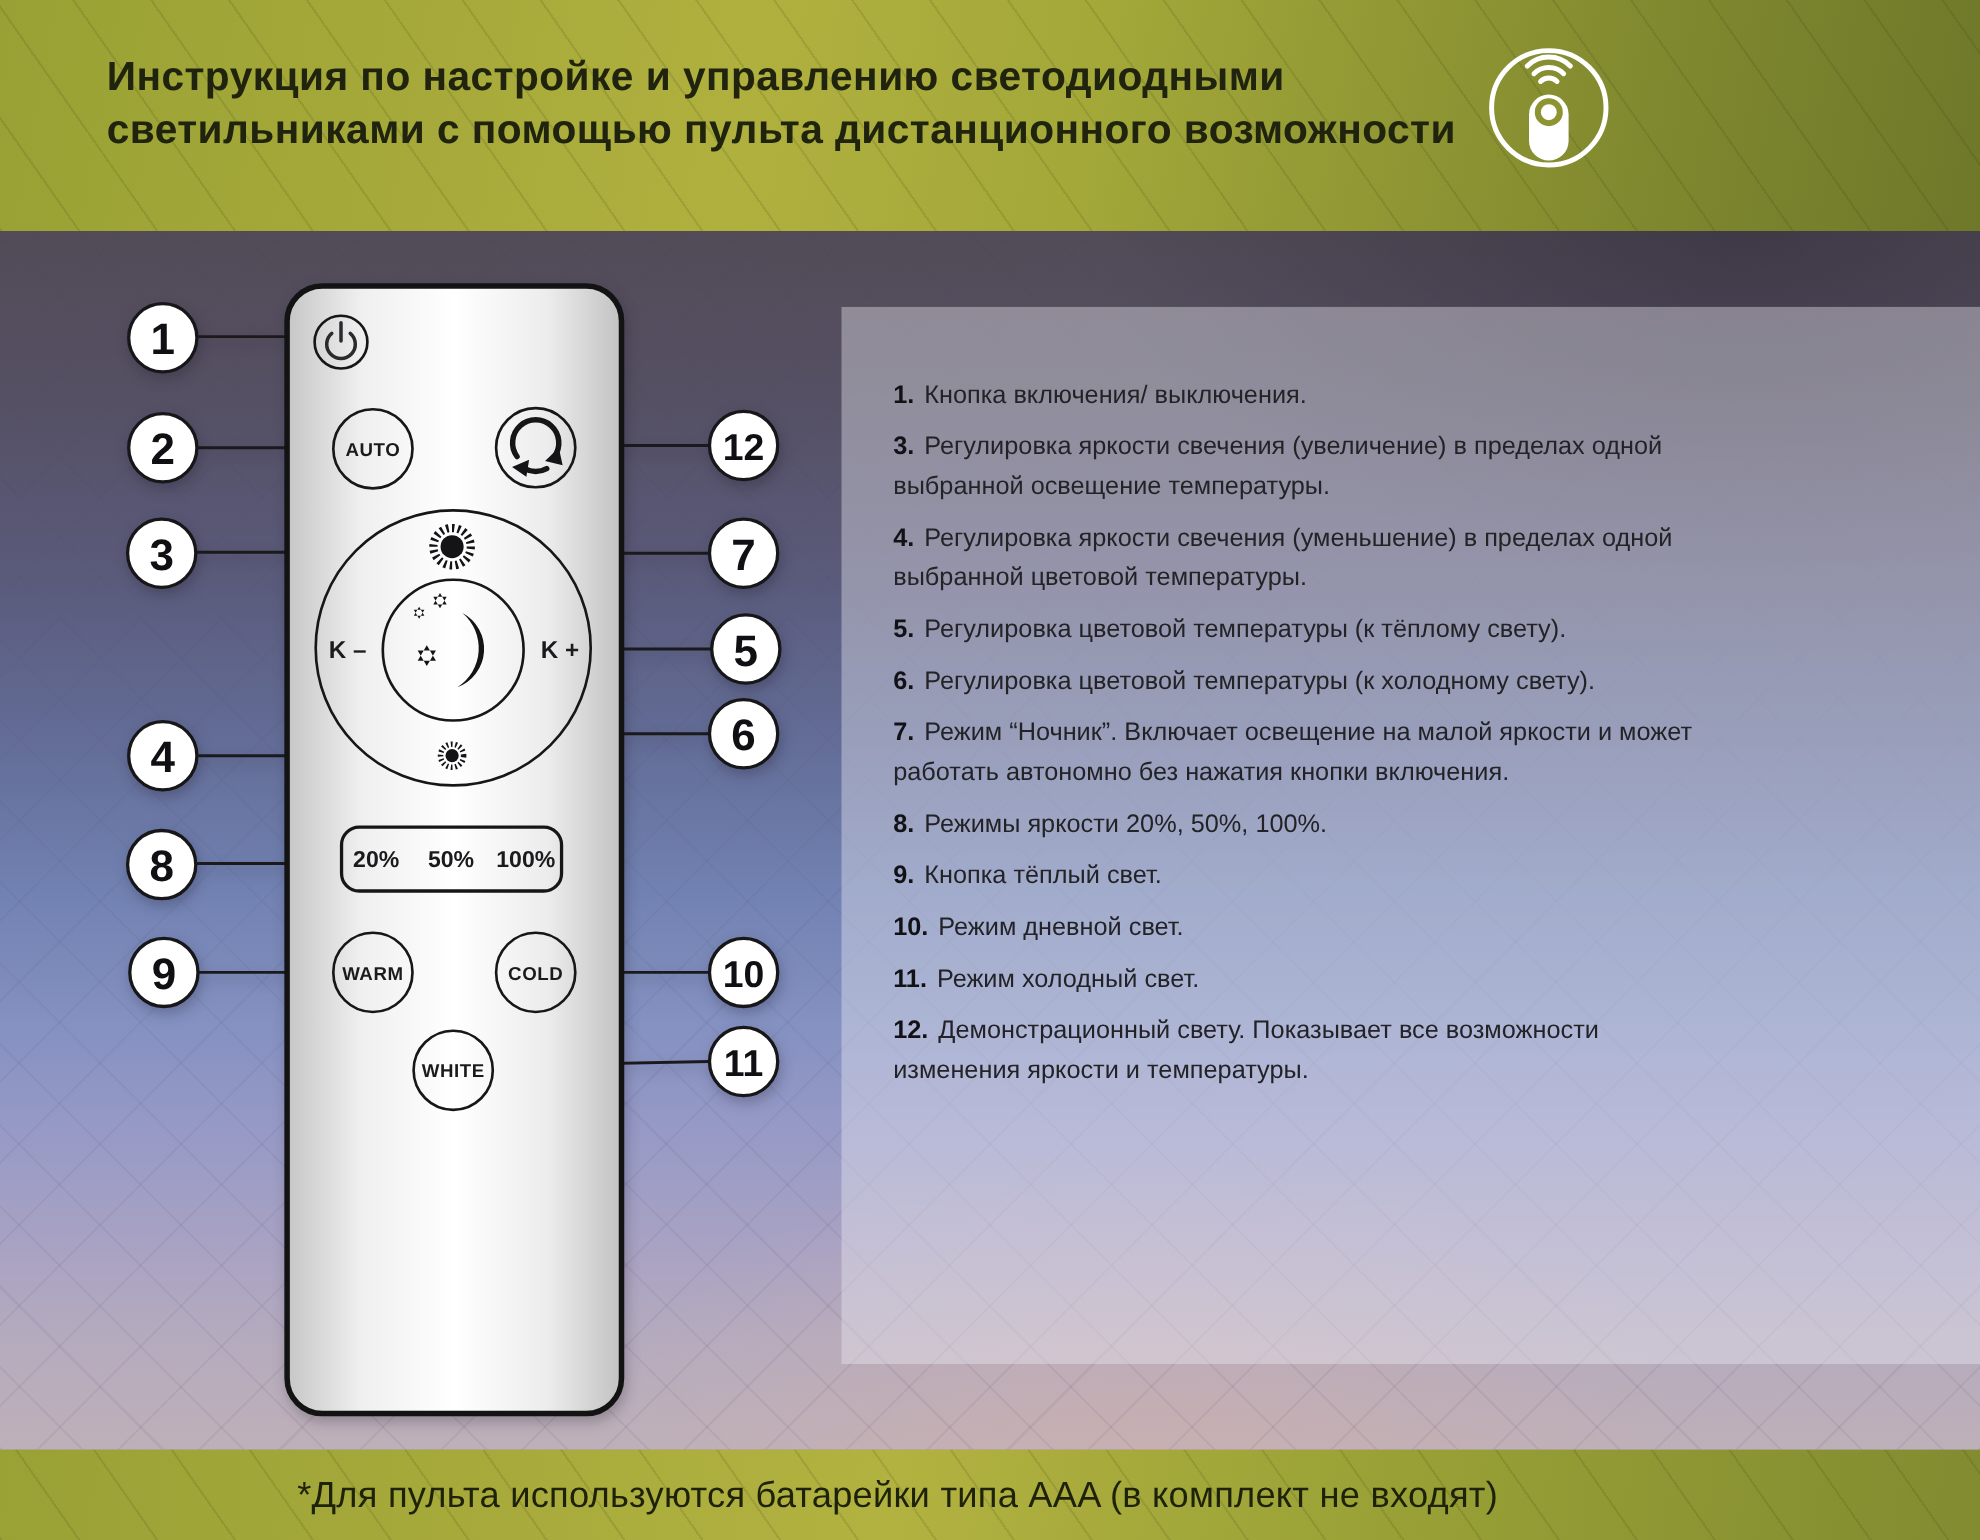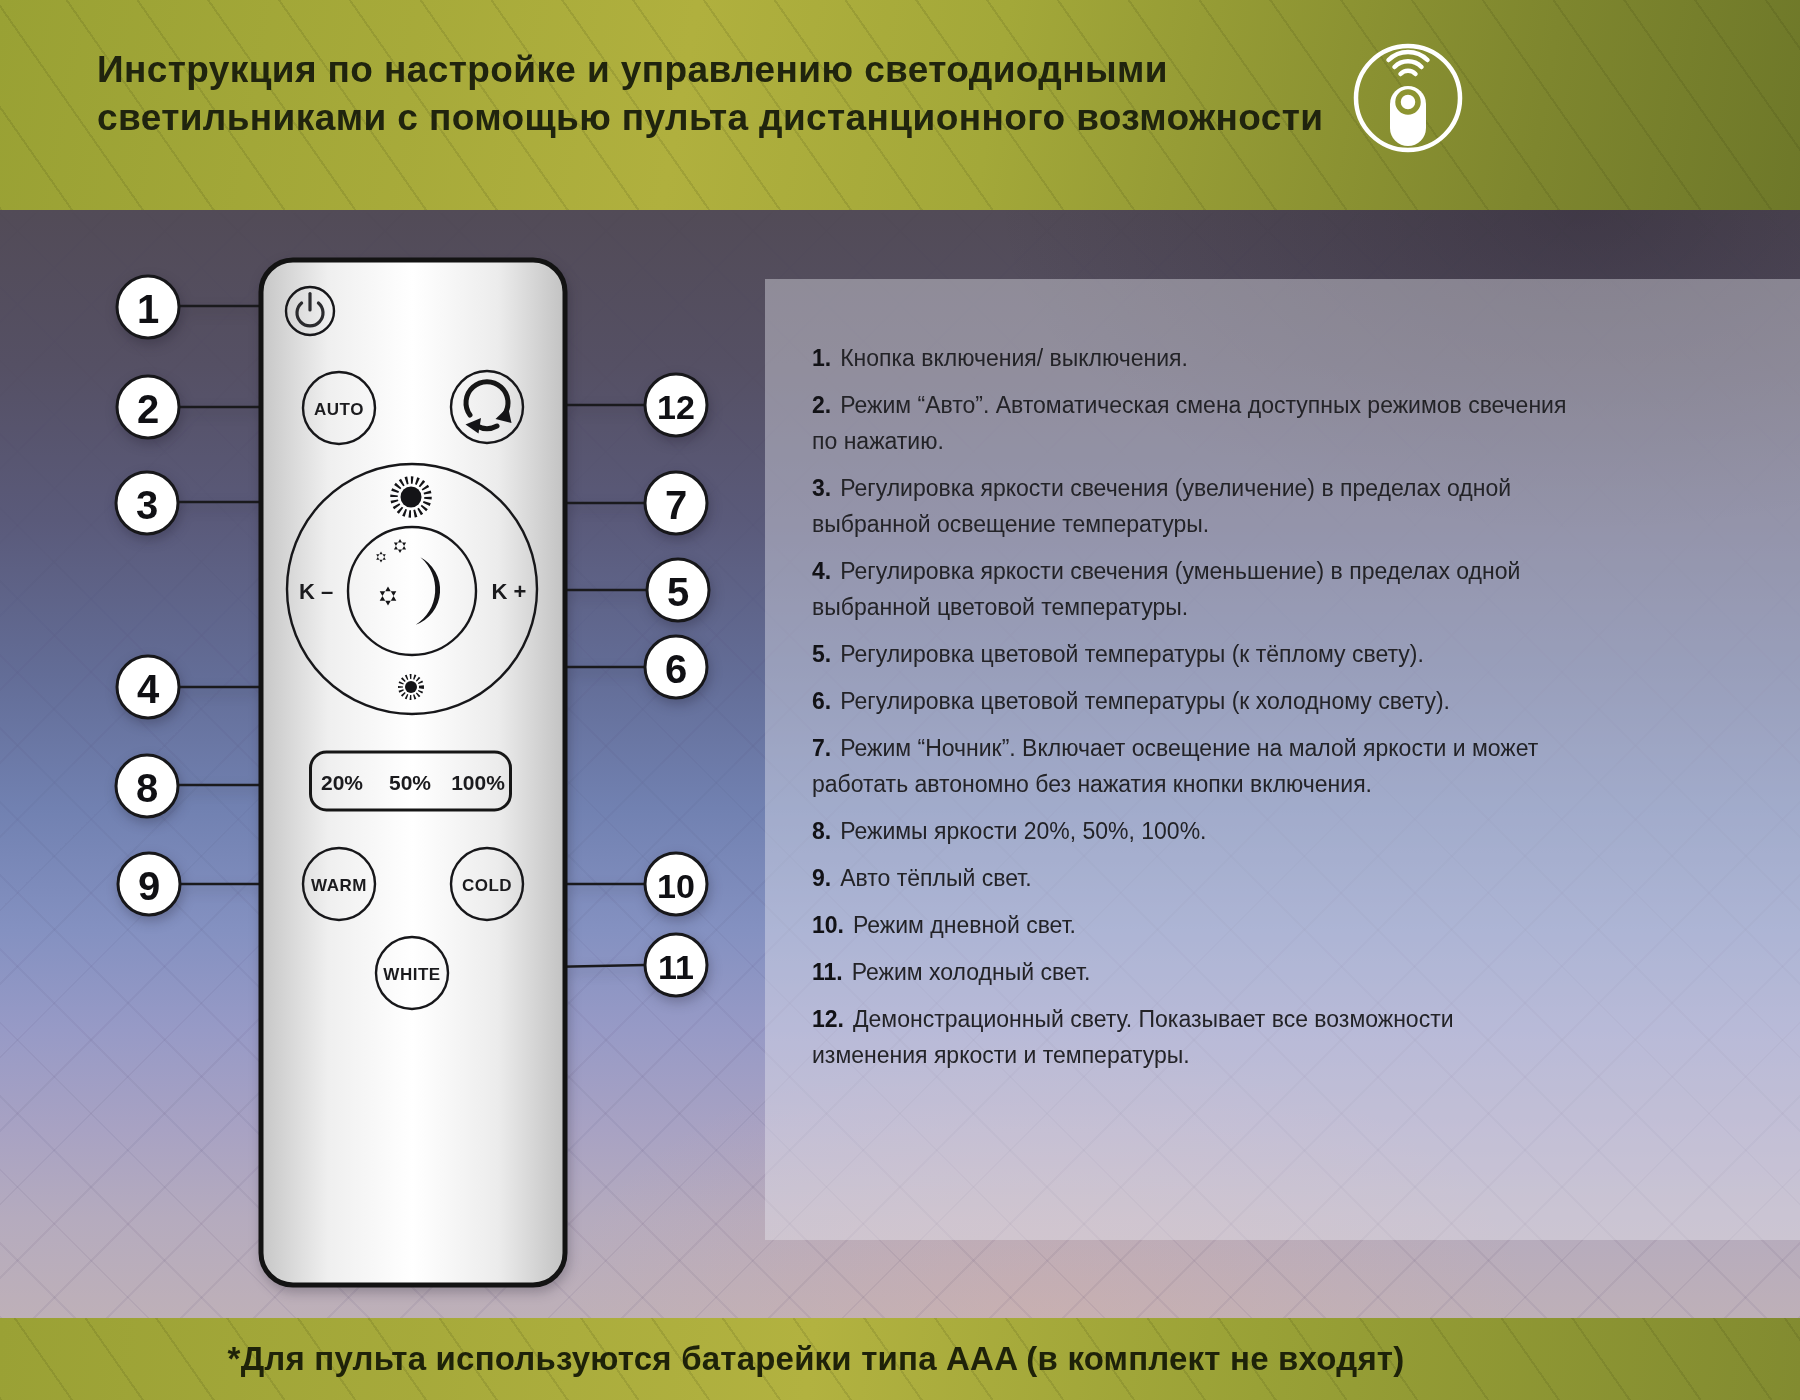--- a/index.html
+++ b/index.html
@@ -35,21 +35,21 @@
 
   
   .panel{position:absolute;left:765px;top:279px;width:1035px;height:961px;
          background:rgba(235,236,242,.40)}
   .instr{position:absolute;left:812px;top:340px;width:760px;font-size:23px;
          line-height:36px;color:#232327;z-index:2}
   .instr .it{margin-bottom:11px}
   .instr b{font-weight:700;color:#121216;margin-right:9px}
 
   .foot{position:absolute;left:0;top:1318px;width:1632px;height:82px;display:flex;
-        align-items:center;justify-content:center;font-weight:700;font-size:33px;
+        align-items:center;justify-content:center;font-weight:400;font-size:33px;
         color:#1e2209;letter-spacing:.2px;z-index:3}
 
   
   .remote-svg{position:absolute;left:0;top:210px;z-index:2;
               filter:drop-shadow(2px 5px 6px rgba(20,15,30,.25))}
   .oln{fill:none;stroke:#17171a;stroke-width:2.4}
   .cir{fill:#fff;stroke:#17171a;stroke-width:3}
   .ln{fill:none;stroke:#1a1a1d;stroke-width:2.6}
   .lbl{font-weight:700;font-size:17px;fill:#1b1b1e;letter-spacing:.5px;
        text-anchor:middle;dominant-baseline:central;font-family:"Liberation Sans","DejaVu Sans",sans-serif}
@@ -206,28 +206,27 @@
       <circle class="cir" cx="676" cy="884" r="31"></circle>
       <text class="num num2" x="676" y="886">10</text>
       <circle class="cir" cx="676" cy="965" r="31"></circle>
       <text class="num num2" x="676" y="967">11</text>
     </g>
   </svg>
 
   <div class="panel"></div>
   <div class="instr">
     <div class="it"><b>1.</b><span>Кнопка включения/ выключения.</span></div>
-    <div class="it"><b>2.</b><span>Режим “Авто”. Автоматическая смена доступных режимов свечения по нажатию.</span></div>
     <div class="it"><b>3.</b><span>Регулировка яркости свечения (увеличение) в пределах одной выбранной освещение температуры.</span></div>
     <div class="it"><b>4.</b><span>Регулировка яркости свечения (уменьшение) в пределах одной выбранной цветовой температуры.</span></div>
     <div class="it"><b>5.</b><span>Регулировка цветовой температуры (к тёплому свету).</span></div>
     <div class="it"><b>6.</b><span>Регулировка цветовой температуры (к холодному свету).</span></div>
     <div class="it"><b>7.</b><span>Режим “Ночник”. Включает освещение на малой яркости и может работать автономно без нажатия кнопки включения.</span></div>
     <div class="it"><b>8.</b><span>Режимы яркости 20%, 50%, 100%.</span></div>
-    <div class="it"><b>9.</b><span>Авто тёплый свет.</span></div>
+    <div class="it"><b>9.</b><span>Кнопка тёплый свет.</span></div>
     <div class="it"><b>10.</b><span>Режим дневной свет.</span></div>
     <div class="it"><b>11.</b><span>Режим холодный свет.</span></div>
     <div class="it"><b>12.</b><span>Демонстрационный свету. Показывает все возможности изменения яркости и температуры.</span></div>
   </div>
 
   <div class="band-bottom"></div>
   <div class="foot">*Для пульта используются батарейки типа AAA (в комплект не входят)</div>
 
 </div>
 

